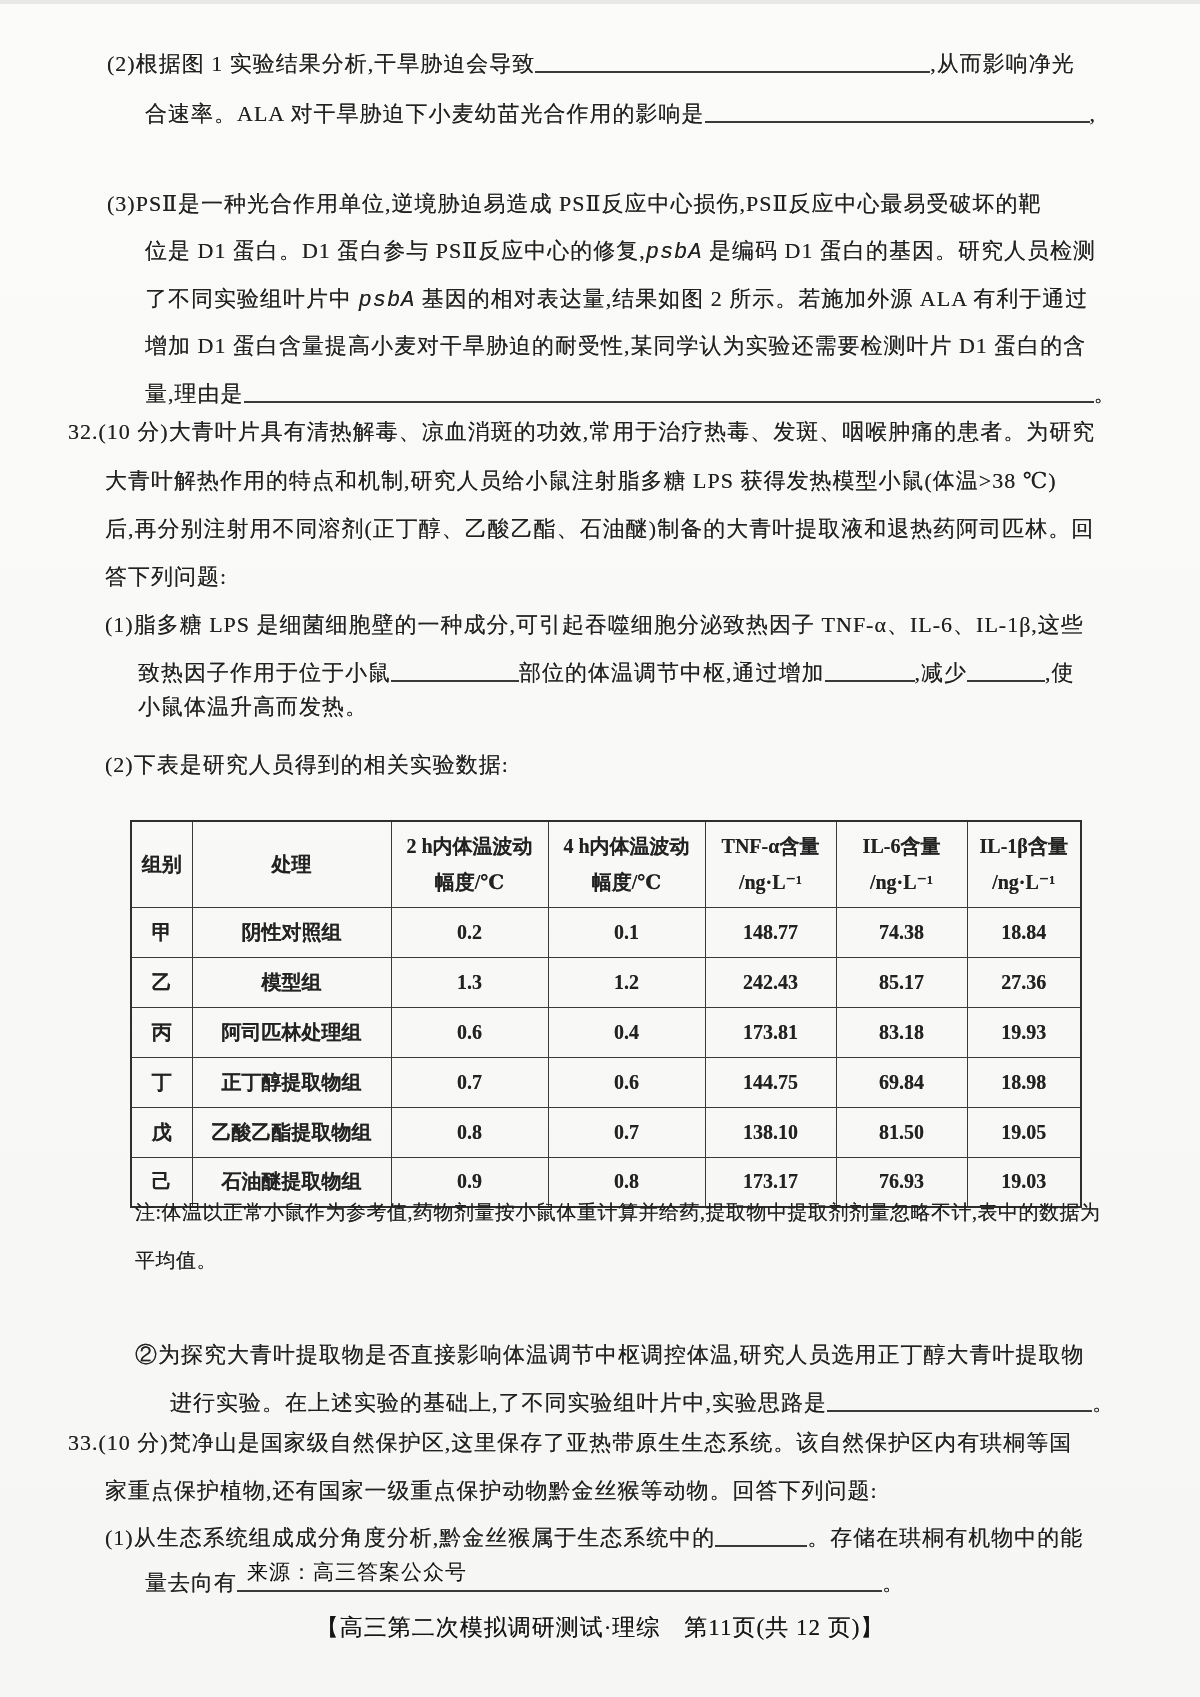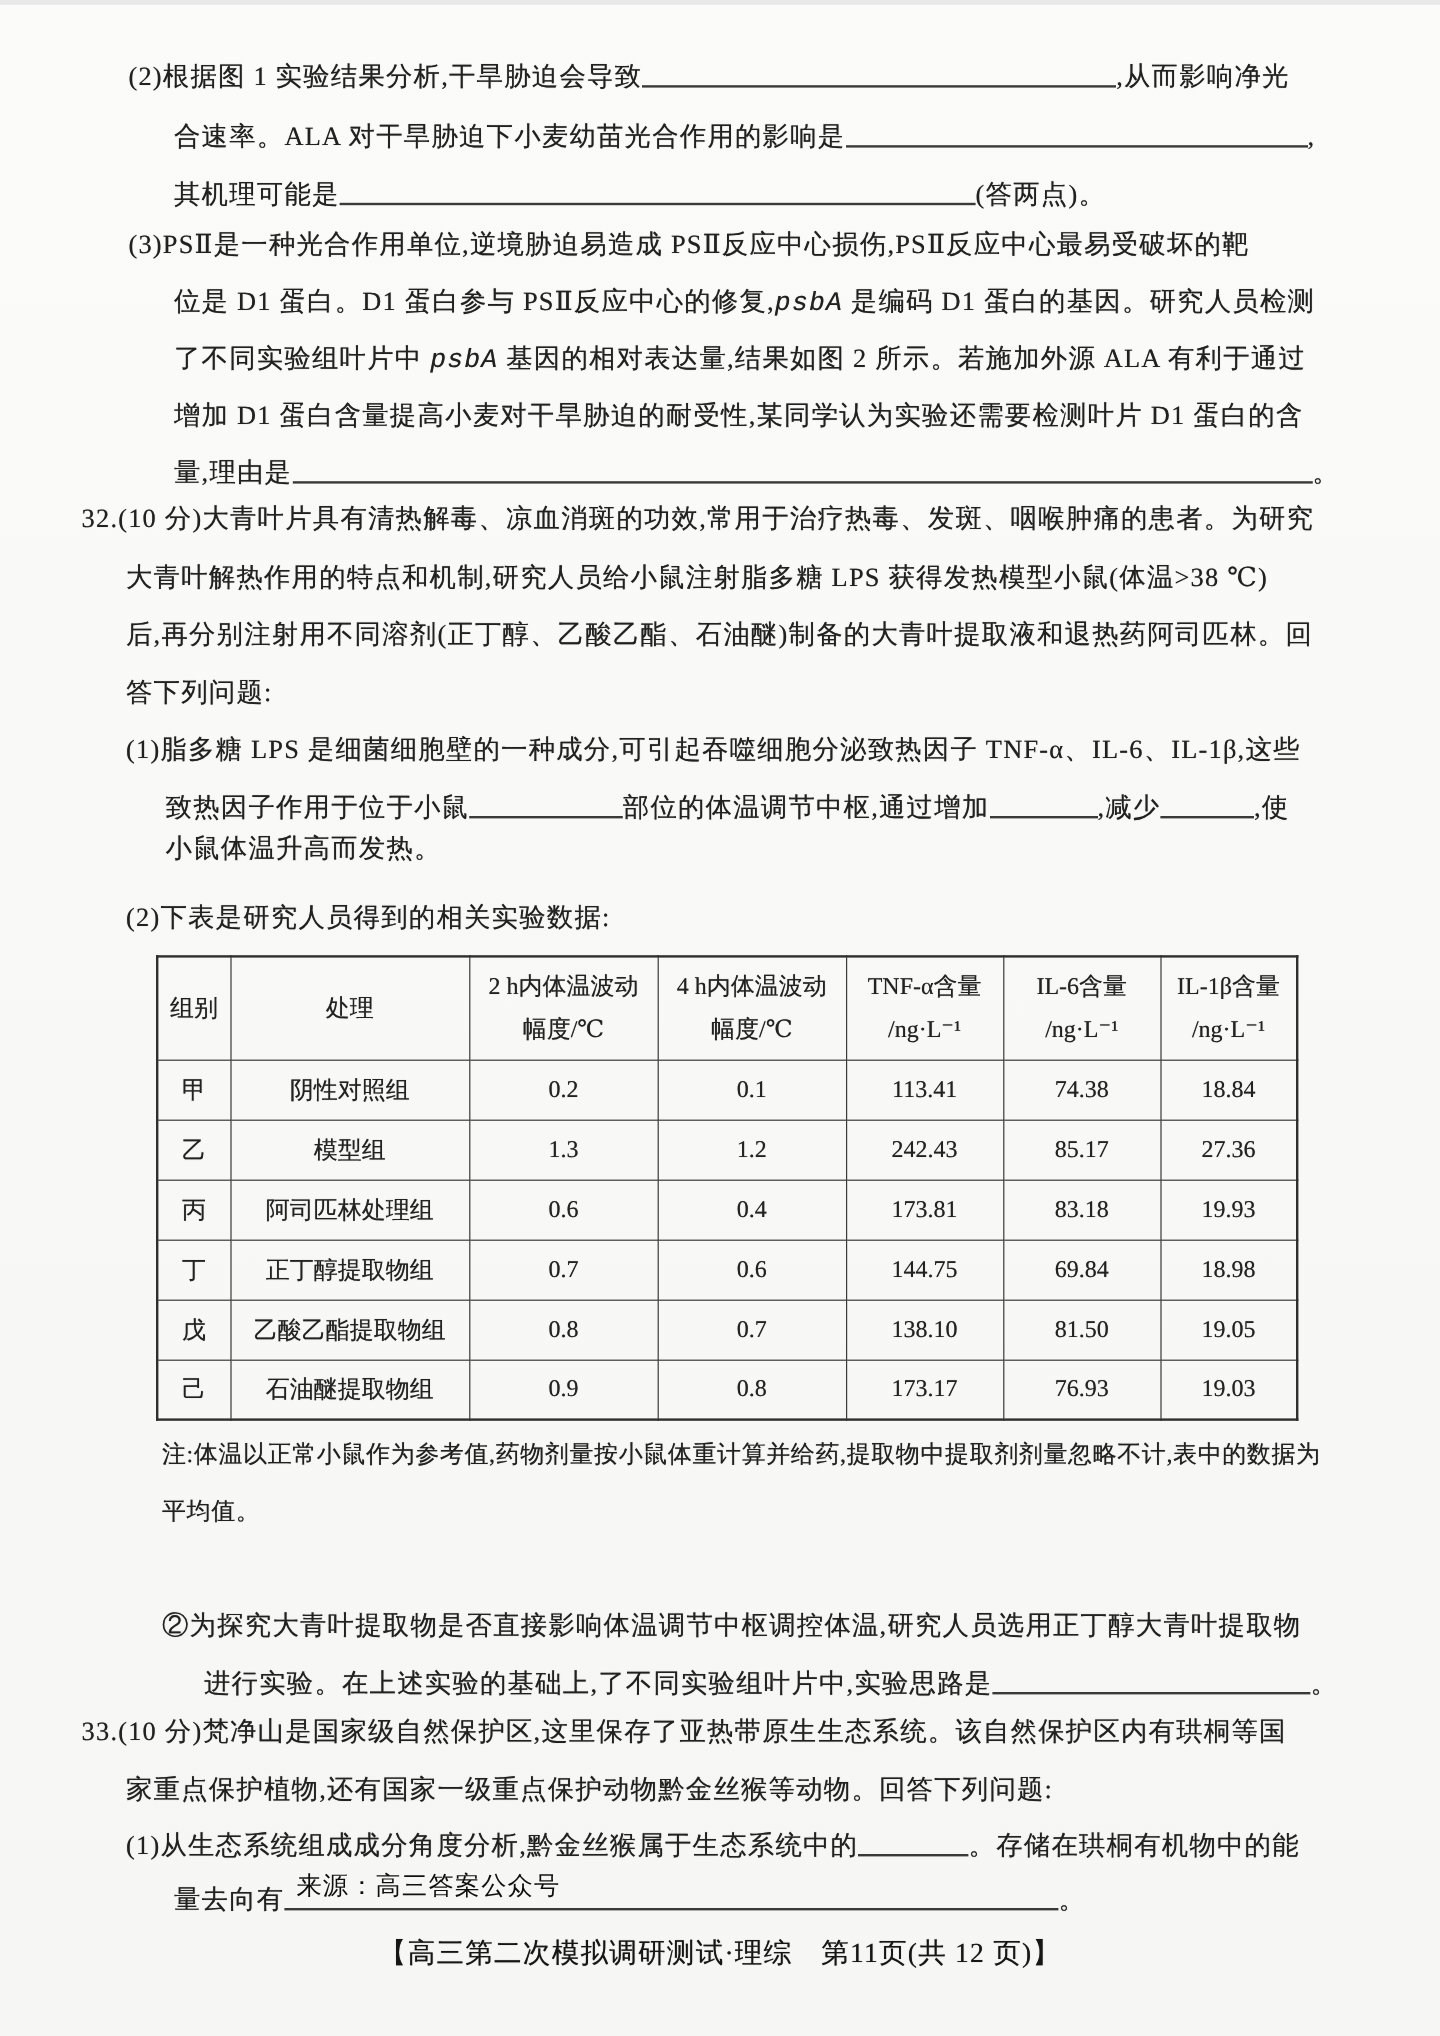--- a/index.html
+++ b/index.html
@@ -41,25 +41,26 @@
     font-family:"Liberation Sans","DejaVu Sans",sans-serif;
     font-size:21px;
     color:#0f0f0f;
     white-space:nowrap;
     text-shadow:none;
     letter-spacing:1px;
   }
   table.qtable {
     position:absolute;
     left:130px;
-    top:792px;
+    top:816px;
     border-collapse:collapse;
     table-layout:fixed;
     background:transparent;
     border:2.5px solid #2f2f2f;
+    font-weight:bold;
   }
   table.qtable td {
     border:1.6px solid #3a3a3a;
     text-align:center;
     vertical-align:middle;
     font-size:20px;
     padding:0;
     color:#222;
     text-shadow:0 0 0.6px rgba(30,30,30,0.6);
   }
@@ -82,23 +83,20 @@
 </head>
 <body>
 
 <div class="page">
 
   <div class="line" style="top:44px;left:107px">
     <span>(2)根据图 1 实验结果分析,干旱胁迫会导致</span><span class="blank" style="width:395px"></span><span>,从而影响净光</span>
   </div>
   <div class="line" style="top:94px;left:145px">
     <span>合速率。ALA 对干旱胁迫下小麦幼苗光合作用的影响是</span><span class="blank" style="width:385px"></span><span>,</span>
-  </div>
-  <div class="line" style="top:142px;left:145px">
-    <span>其机理可能是</span><span class="blank" style="width:530px"></span><span>(答两点)。</span>
   </div>
 
   <div class="line" style="top:184px;left:107px">
     <span>(3)PSⅡ是一种光合作用单位,逆境胁迫易造成 PSⅡ反应中心损伤,PSⅡ反应中心最易受破坏的靶</span>
   </div>
   <div class="line" style="top:231px;left:145px">
     <span>位是 D1 蛋白。D1 蛋白参与 PSⅡ反应中心的修复,</span><span class="it">psbA</span><span> 是编码 D1 蛋白的基因。研究人员检测</span>
   </div>
   <div class="line" style="top:279px;left:145px">
     <span>了不同实验组叶片中 </span><span class="it">psbA</span><span> 基因的相对表达量,结果如图 2 所示。若施加外源 ALA 有利于通过</span>
@@ -174,21 +172,21 @@
         <td>
             <div class="hcell-line">IL-1β含量</div>
             <div class="hcell-line">/ng·L⁻¹</div>
           </td>
       </tr>
       <tr class="drow">
         <td>甲</td>
         <td>阴性对照组</td>
         <td>0.2</td>
         <td>0.1</td>
-        <td>113.41</td>
+        <td>148.77</td>
         <td>74.38</td>
         <td>18.84</td>
       </tr>
       <tr class="drow">
         <td>乙</td>
         <td>模型组</td>
         <td>1.3</td>
         <td>1.2</td>
         <td>242.43</td>
         <td>85.17</td>

